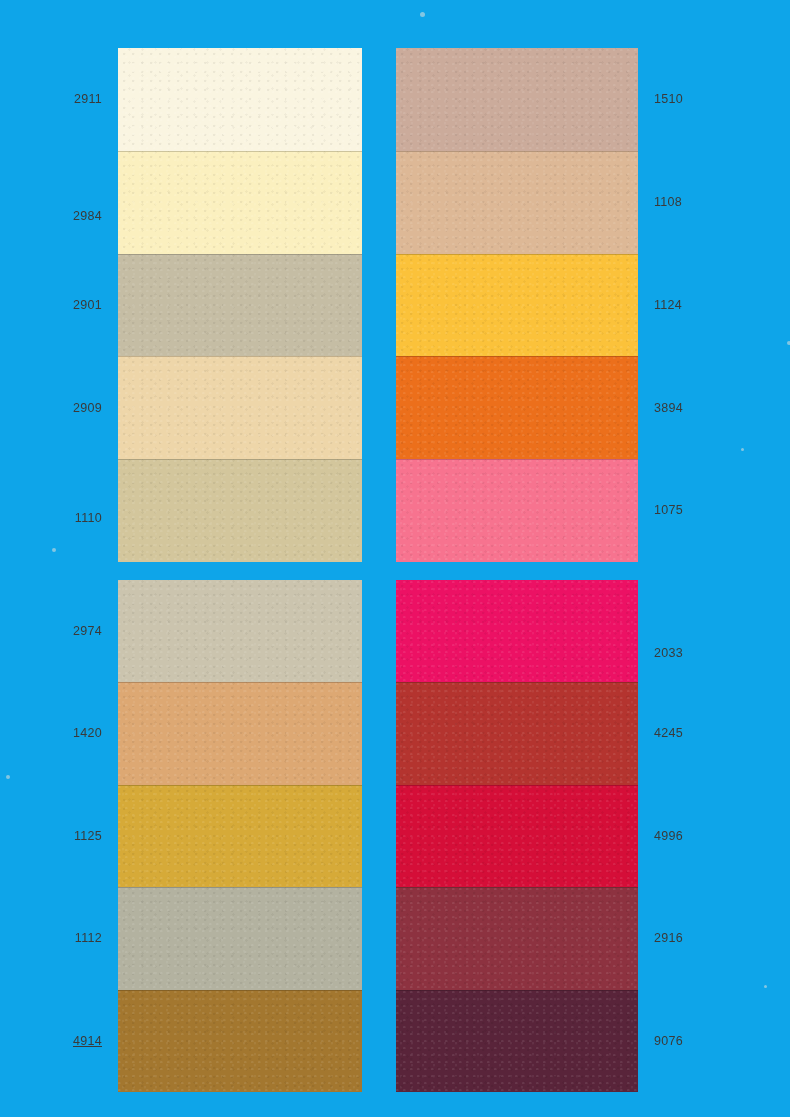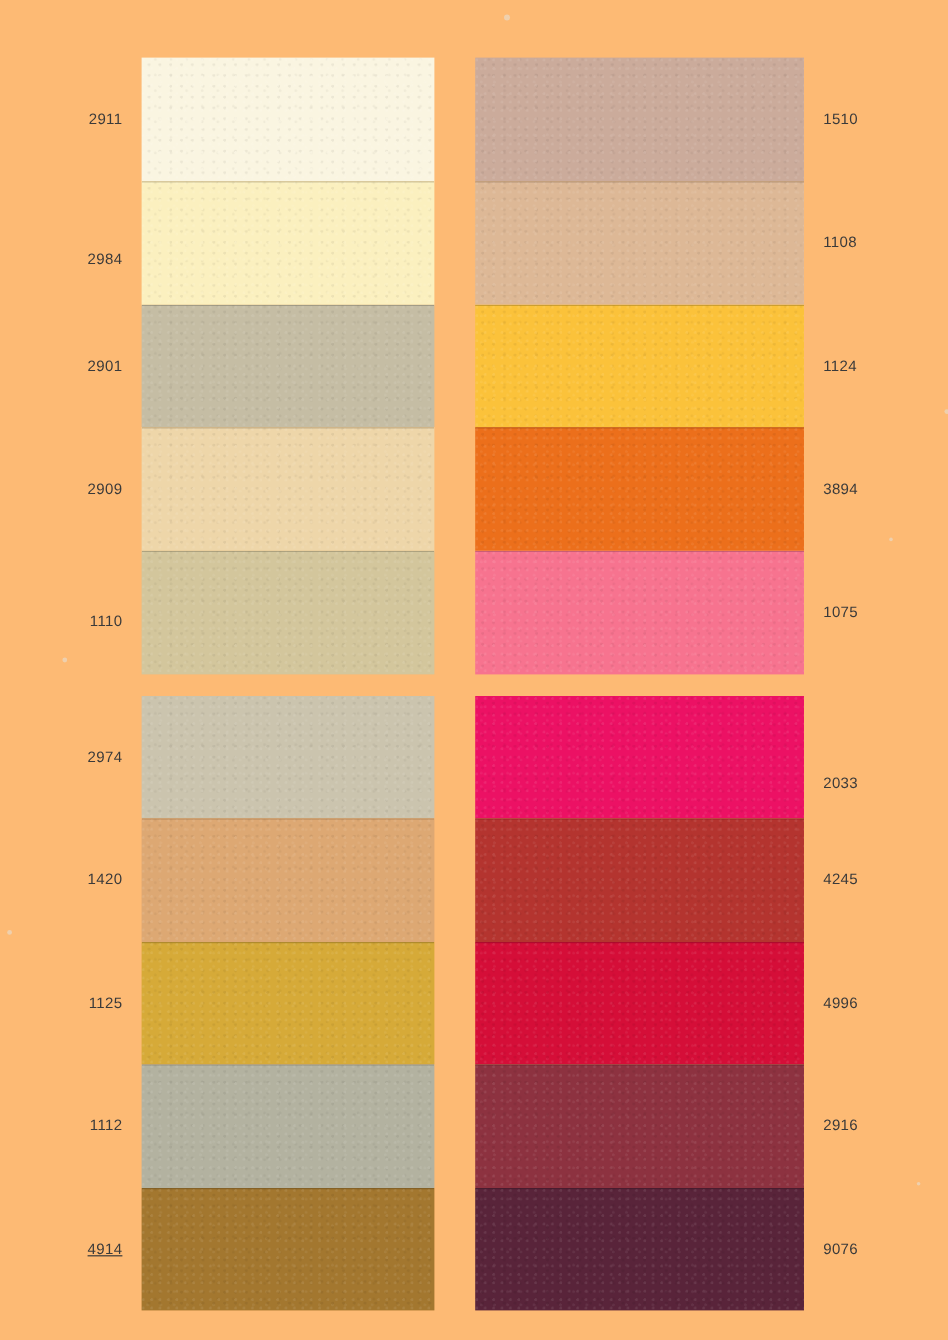--- a/index.html
+++ b/index.html
@@ -23,21 +23,21 @@
   }
 
   
   .group {
     position: absolute;
     display: flex;
     flex-direction: column;
   }
 
   .group.col-left  { left: 118px; width: 244px; }
-  .group.col-right { left: 396px; width: 274px; }
+  .group.col-right { left: 396px; width: 242px; }
 
   .group.row-top    { top: 48px;  height: 514px; }
   .group.row-bottom { top: 580px; height: 512px; }
 
   
   .swatch-row {
     position: relative;
     flex: 1 1 0;
     display: flex;
     align-items: center;
@@ -96,21 +96,21 @@
   .speck {
     position: absolute;
     background: #e4e2dd;
     border-radius: 50%;
     opacity: .55;
   }
 </style>
 </head>
 <body>
 
-<div id="sheet" style="background: #fdba74;">
+<div id="sheet" style="background: #0ea5e9;">
 
   <div class="group col-left row-top">
     <div class="swatch-row">
       <div class="chip" style="background-color:#faf5e1;"></div>
       <span class="label" style="color: rgb(58, 58, 58);">2911</span>
     </div>
     <div class="swatch-row">
       <div class="chip" style="background-color:#fbf0bf;"></div>
       <span class="label" style="color: rgb(58, 58, 58); margin-top: 28px;">2984</span>
     </div>

